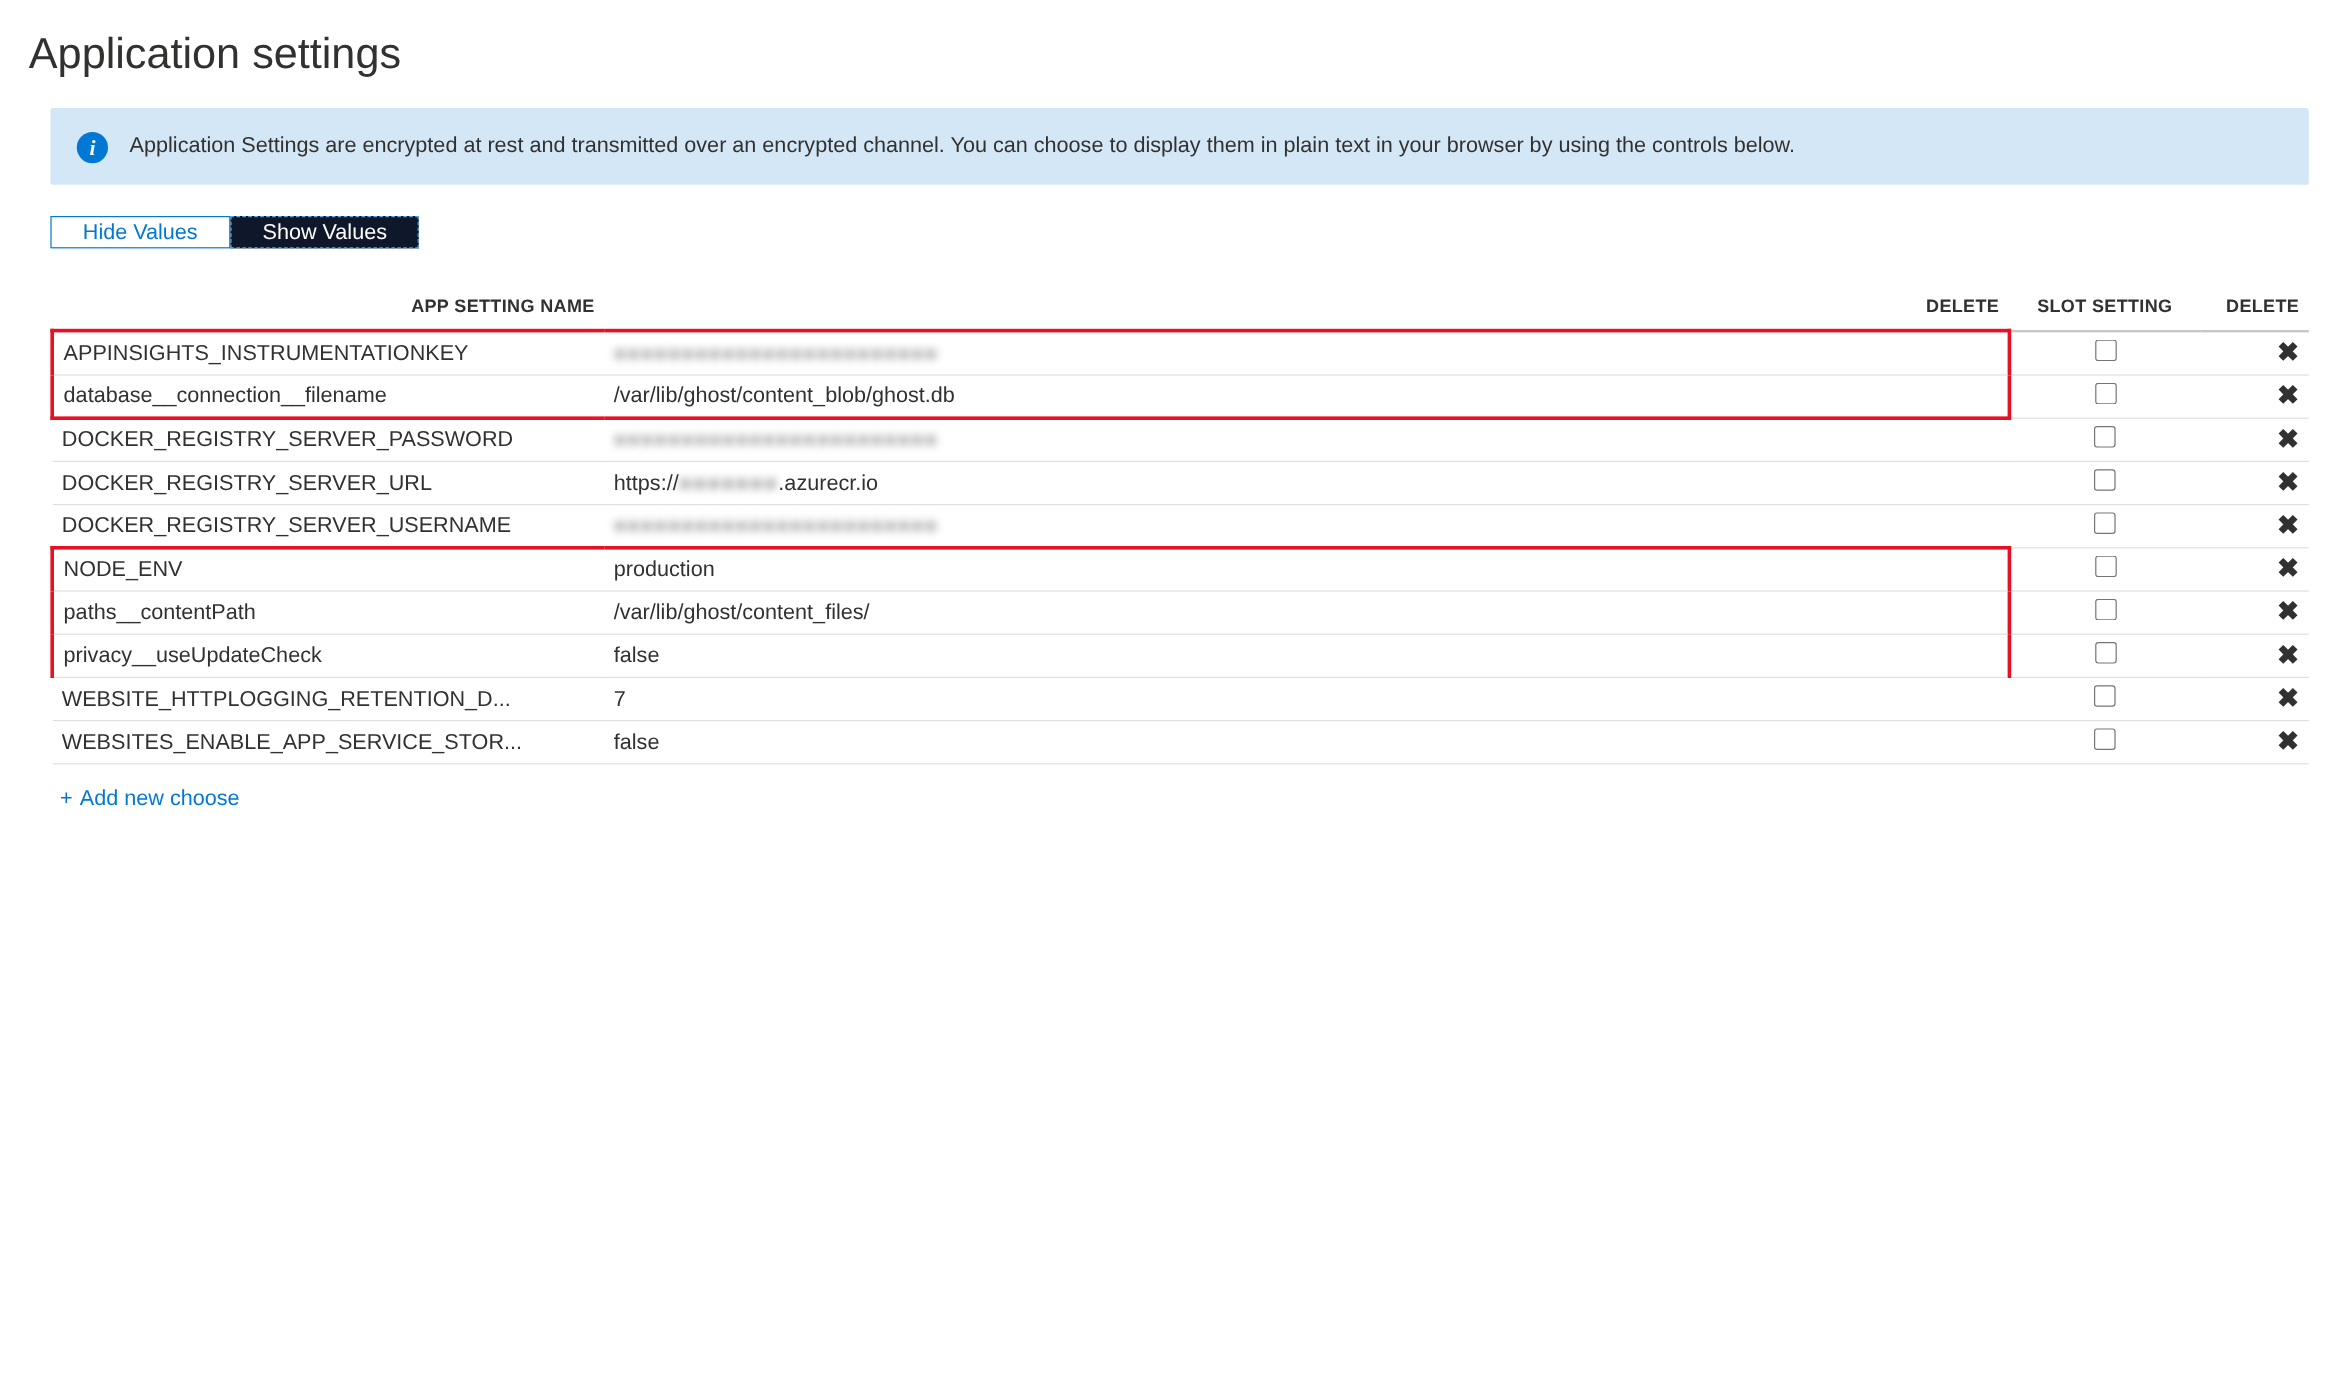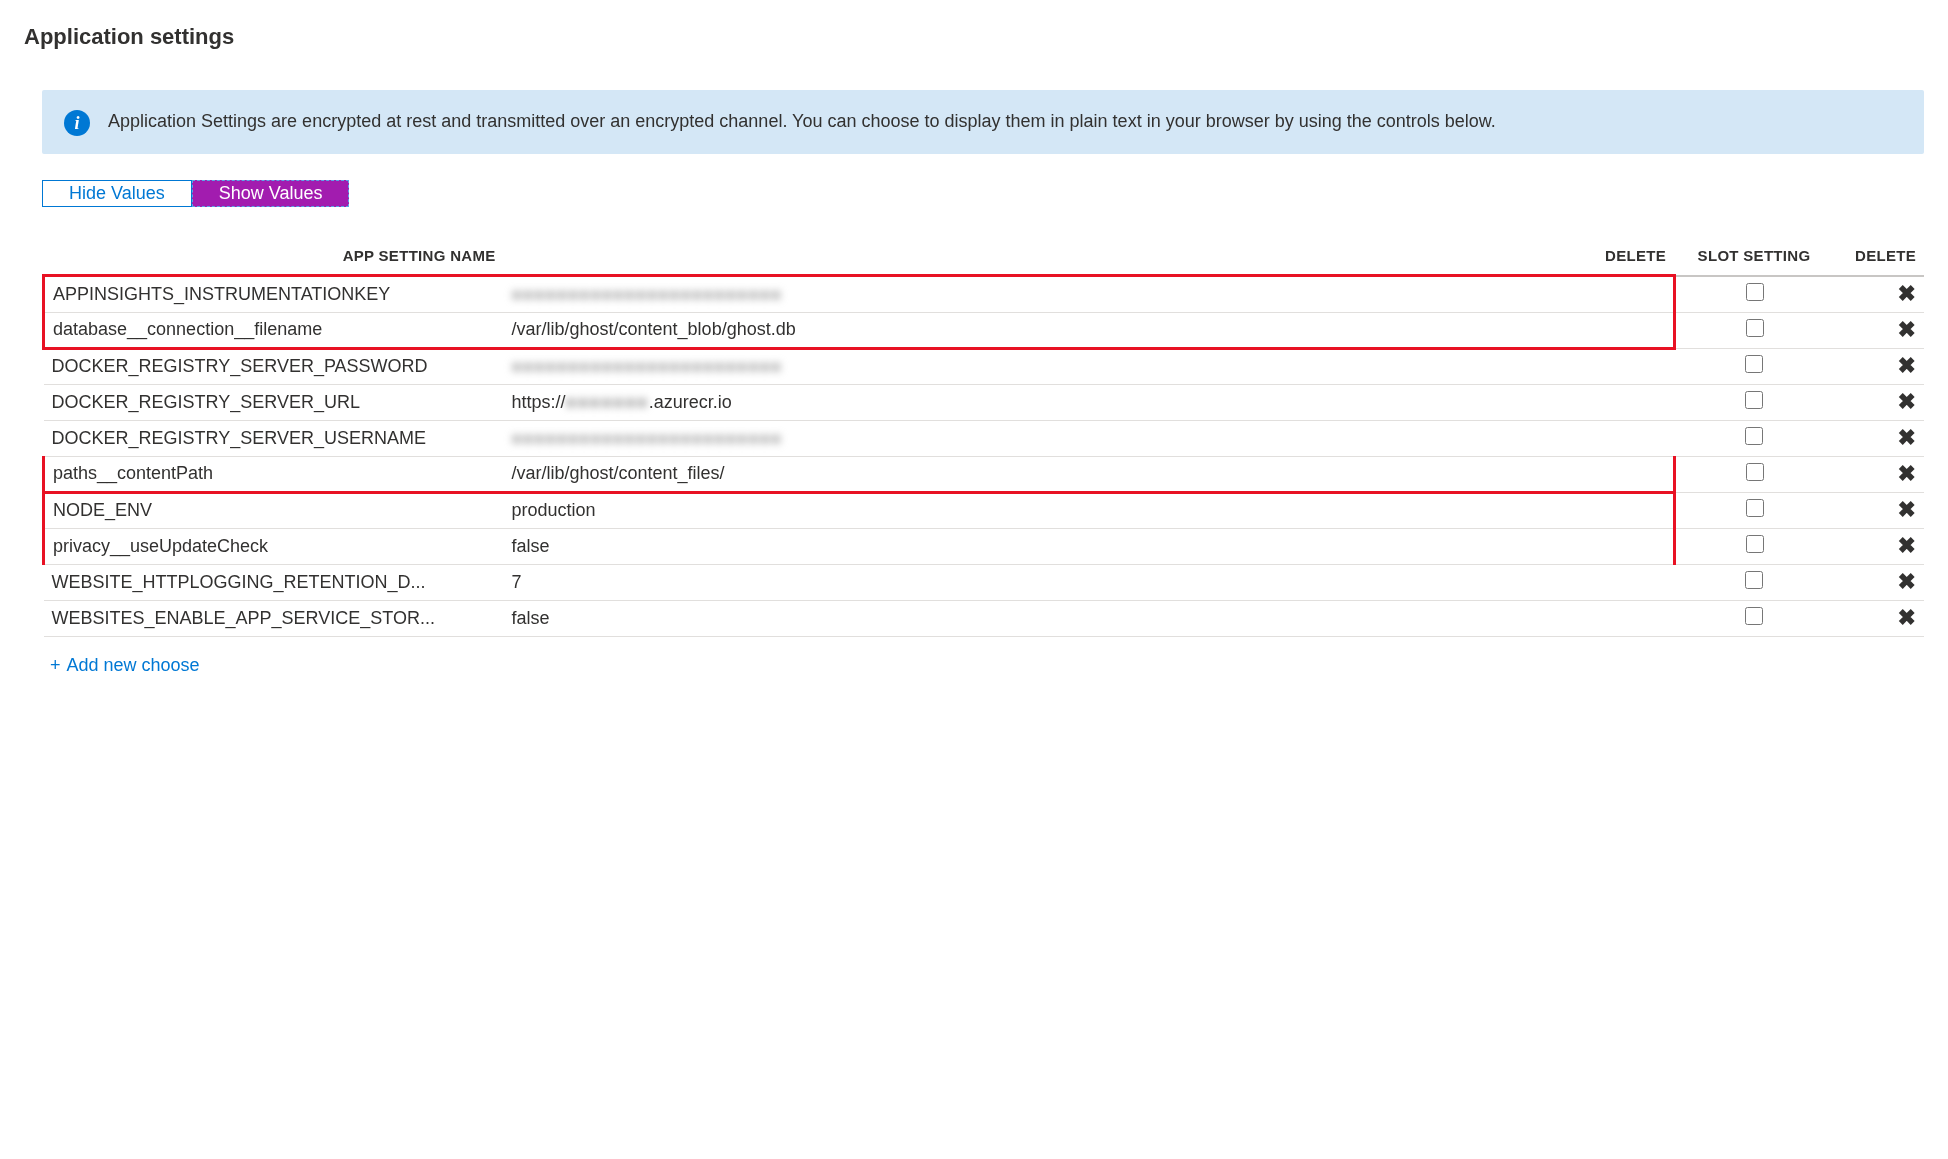--- a/index.html
+++ b/index.html
@@ -5,23 +5,23 @@
     * { box-sizing: border-box; margin: 0; padding: 0; }
     body {
       font-family: "Segoe UI", -apple-system, BlinkMacSystemFont, sans-serif;
       background: #fff;
       color: #323130;
       padding: 24px;
       font-size: 18px;
     }
     .page { width: 1900px; }
     h1 {
-      font-size: 22px;
-      font-weight: 700;
-      margin-bottom: 40px;
+      font-size: 36px;
+      font-weight: 400;
+      margin-bottom: 24px;
     }
     .content { padding-left: 18px; }
     .info-banner {
       background: #d4e7f6;
       border-radius: 2px;
       padding: 18px 22px;
       display: flex;
       align-items: flex-start;
       gap: 18px;
       margin-bottom: 26px;
@@ -56,21 +56,21 @@
       height: 27px;
       padding: 0 26px;
       font-size: 18px;
       border: 1px solid #0078d4;
       cursor: pointer;
       background: #fff;
       color: #0078d4;
       outline: none;
     }
     .toggle-btn.active {
-      background: #a21caf;
+      background: #0f172a;
       color: #fff;
       border: 1px dashed #5aa8e6;
     }
     .settings-table { width: 100%; border-collapse: collapse; }
     .settings-table th {
       text-align: right;
       font-size: 15px;
       font-weight: 700;
       letter-spacing: 0.3px;
       padding: 10px 8px;
@@ -182,29 +182,29 @@
             <td class="col-value"><span>https://</span><span class="redacted-inline">●●●●●●●</span><span>.azurecr.io</span></td>
             <td class="col-slot"><input type="checkbox" class="slot-checkbox" style=""></td>
             <td class="col-delete"><span class="delete-x">✖</span></td>
           </tr>
           <tr>
             <td class="col-name">DOCKER_REGISTRY_SERVER_USERNAME</td>
             <td class="col-value"><span class="redacted">●●●●●●●●●●●●●●●●●●●●●●●●</span></td>
             <td class="col-slot"><input type="checkbox" class="slot-checkbox" style=""></td>
             <td class="col-delete"><span class="delete-x">✖</span></td>
           </tr>
+          <tr class="hl hl-top">
+            <td class="col-name">NODE_ENV</td>
+            <td class="col-value">production</td>
+            <td class="col-slot"><input type="checkbox" class="slot-checkbox" style=""></td>
+            <td class="col-delete"><span class="delete-x">✖</span></td>
+          </tr>
           <tr class="hl">
             <td class="col-name">paths__contentPath</td>
             <td class="col-value">/var/lib/ghost/content_files/</td>
-            <td class="col-slot"><input type="checkbox" class="slot-checkbox" style=""></td>
-            <td class="col-delete"><span class="delete-x">✖</span></td>
-          </tr>
-          <tr class="hl hl-top">
-            <td class="col-name">NODE_ENV</td>
-            <td class="col-value">production</td>
             <td class="col-slot"><input type="checkbox" class="slot-checkbox" style=""></td>
             <td class="col-delete"><span class="delete-x">✖</span></td>
           </tr>
           <tr class="hl">
             <td class="col-name">privacy__useUpdateCheck</td>
             <td class="col-value">false</td>
             <td class="col-slot"><input type="checkbox" class="slot-checkbox" style=""></td>
             <td class="col-delete"><span class="delete-x">✖</span></td>
           </tr>
           <tr>

